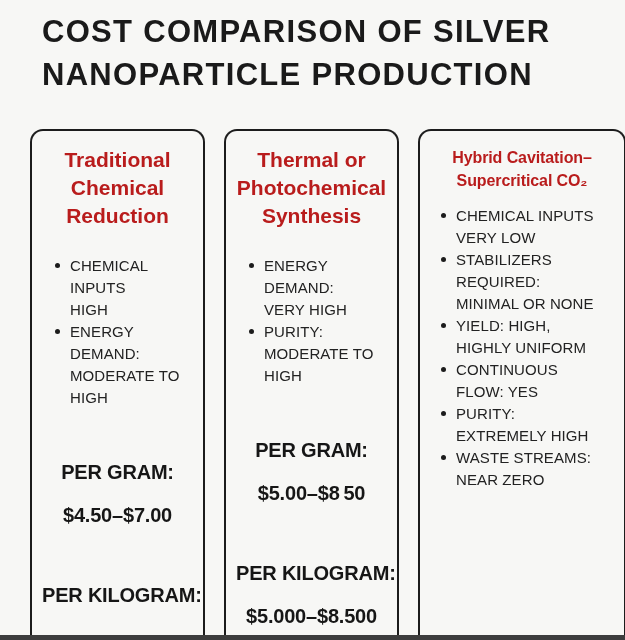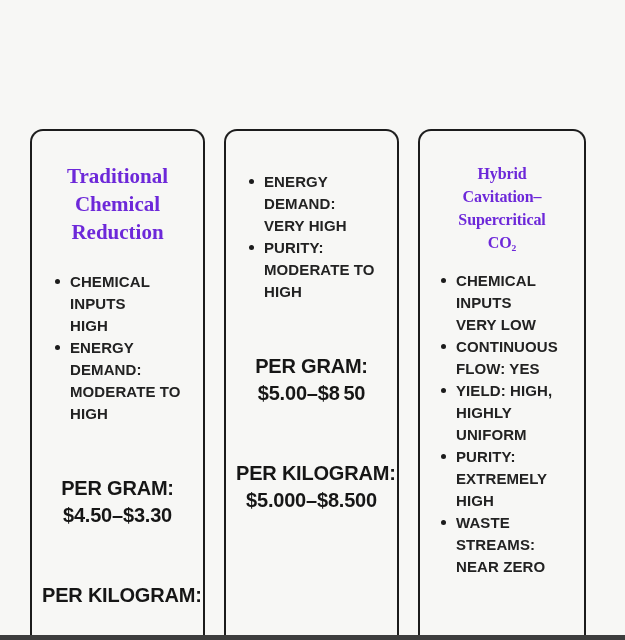--- a/index.html
+++ b/index.html
@@ -40,28 +40,27 @@
     height: 511px;
     border: 2px solid #1c1c1c;
     border-bottom: none;
     border-radius: 13px 13px 0 0;
     padding: 15px 10px 0 10px;
     overflow: hidden;
     background: transparent;
   }
   .card-1 { width: 175px; }
   .card-2 { width: 175px; }
-  .card-3 { width: 168px; padding-left: 8px; padding-right: 8px; }
+  .card-3 { width: 208px; padding-left: 8px; padding-right: 8px; }
   .card-heading {
-    margin: 16px;
+    margin: 0;
     text-align: center;
     font-weight: bold;
     white-space: pre-line;
-    color: #6d28d9;
-    font-family: Liberation Serif, serif;
+    color: #b91c1c;
   }
   .card-1 .card-heading, .card-2 .card-heading {
     font-size: 21px;
     line-height: 28px;
   }
   .card-3 .card-heading {
     font-size: 16px;
     line-height: 23px;
     letter-spacing: -0.1px;
   }
@@ -73,21 +72,20 @@
   .card-1 .bullets, .card-2 .bullets { margin-top: 25px; }
   .card-3 .bullets { margin-top: 13px; }
   .bullets li {
     position: relative;
     padding-left: 16px;
     font-size: 15px;
     line-height: 22px;
     white-space: pre-line;
     letter-spacing: 0.1px;
     color: #222;
-    font-weight: bold;
   }
   .bullets li::before {
     content: "";
     position: absolute;
     left: 1px;
     top: 8px;
     width: 5px;
     height: 5px;
     border-radius: 50%;
     background: #1c1c1c;
@@ -99,62 +97,67 @@
     font-weight: bold;
     white-space: nowrap;
     letter-spacing: -0.2px;
     color: #161616;
   }
   .card-1 .price-label, .card-2 .price-label,
   .card-1 .price-value, .card-2 .price-value {
     font-size: 20px;
     line-height: 27px;
   }
-  .price-value { margin-top: 0; }
+  .price-value { margin-top: 16px; }
   .card-1 .gram, .card-2 .gram { margin-top: 50px; text-align: center; }
   .card-1 .kilo, .card-2 .kilo { margin-top: 53px; }
   .bottom-bar {
     position: absolute;
     left: 0;
     bottom: 0;
     width: 100%;
     height: 5px;
     background: #3d3d3d;
   }
 </style>
 </head>
 <body>
 
 <div class="page">
 
+  <h1 class="title">COST COMPARISON OF SILVER
+NANOPARTICLE PRODUCTION</h1>
 
   <div class="cards">
 
     <section class="card card-1">
       <h2 class="card-heading">Traditional
 Chemical
 Reduction</h2>
       <ul class="bullets">
         <li>CHEMICAL INPUTS
 HIGH</li>
         <li>ENERGY DEMAND:
 MODERATE TO
 HIGH</li>
       </ul>
       <div class="price-block gram">
         <div class="price-label">PER GRAM:</div>
-        <div class="price-value">$4.50–$3.30</div>
+        <div class="price-value">$4.50–$7.00</div>
       </div>
       <div class="price-block kilo">
         <div class="price-label">PER KILOGRAM:</div>
 
       </div>
     </section>
 
     <section class="card card-2">
+      <h2 class="card-heading">Thermal or
+Photochemical
+Synthesis</h2>
       <ul class="bullets">
         <li>ENERGY DEMAND:
 VERY HIGH</li>
         <li>PURITY:
 MODERATE TO
 HIGH</li>
       </ul>
       <div class="price-block gram">
         <div class="price-label">PER GRAM:</div>
         <div class="price-value">$5.00–$8 50</div>
@@ -164,24 +167,27 @@
         <div class="price-value">$5.000–$8.500</div>
       </div>
     </section>
 
     <section class="card card-3">
       <h2 class="card-heading">Hybrid Cavitation–
 Supercritical CO₂</h2>
       <ul class="bullets">
         <li>CHEMICAL INPUTS
 VERY LOW</li>
+        <li>STABILIZERS
+REQUIRED:
+MINIMAL OR NONE</li>
+        <li>YIELD: HIGH,
+HIGHLY UNIFORM</li>
         <li>CONTINUOUS
 FLOW: YES</li>
-        <li>YIELD: HIGH,
-HIGHLY UNIFORM</li>
         <li>PURITY:
 EXTREMELY HIGH</li>
         <li>WASTE STREAMS:
 NEAR ZERO</li>
       </ul>
 
     </section>
 
   </div>
 

